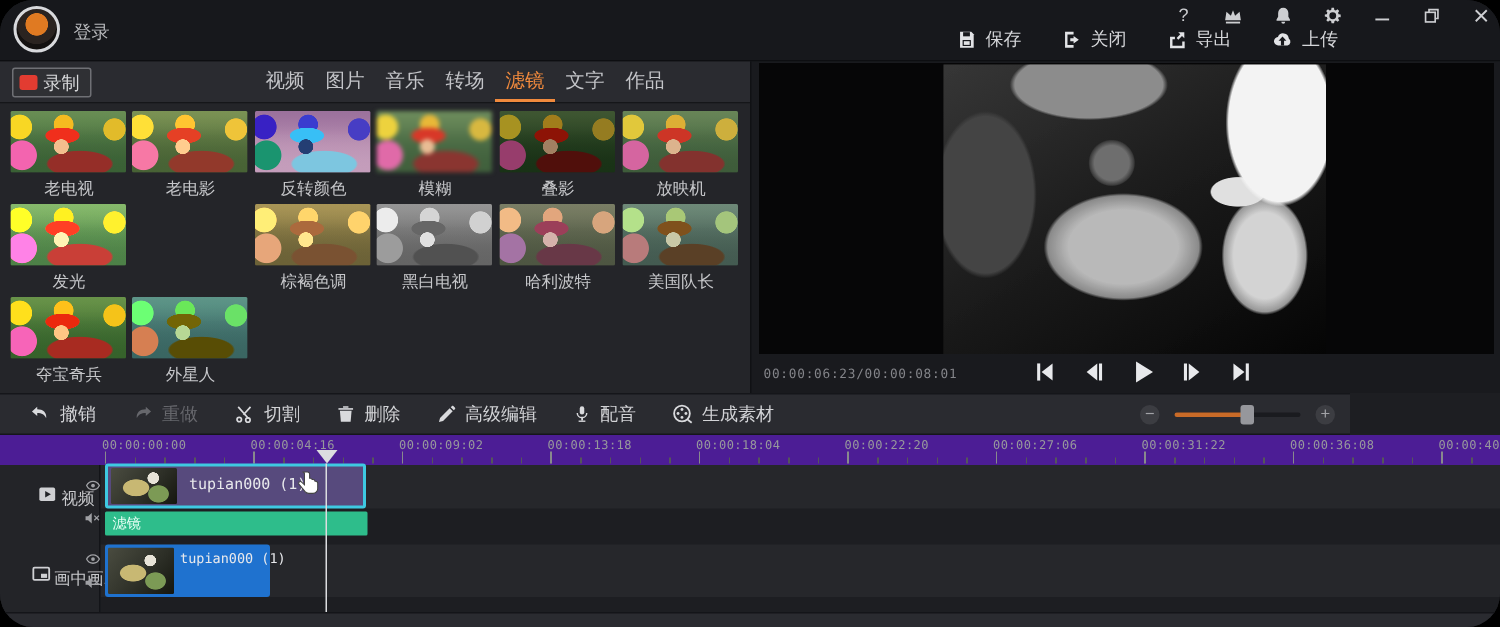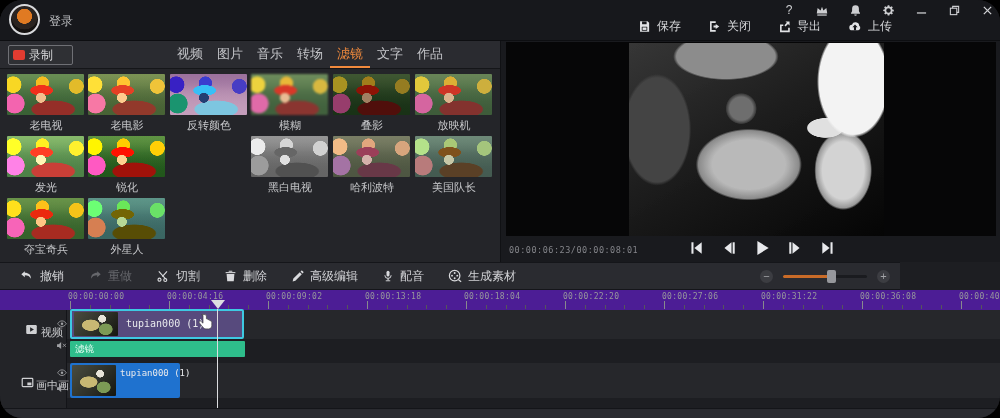--- a/index.html
+++ b/index.html
@@ -13,21 +13,21 @@
           border:2px solid #d8d9dc;background:radial-gradient(circle at 50% 38%,#e07a22 0 34%,#2a2320 36% 60%,#141110 62%);box-sizing:border-box;}
   .login{position:absolute;left:49px;top:13px;color:#b9babd;font-size:12px;cursor:pointer;}
   .winrow{position:absolute;right:6px;top:3px;display:flex;align-items:center;gap:19px;color:#cdced1;}
   .winrow .wi{width:14px;height:14px;display:flex;align-items:center;justify-content:center;font-size:12px;color:#cdced1;}
   .actrow{position:absolute;left:638px;top:18px;display:flex;gap:27px;align-items:flex-end;}
   .action{display:flex;align-items:center;gap:6px;color:#d6d7da;font-size:12px;cursor:pointer;}
   .action svg{color:#e2e3e6;}
 
   
   .tabbar{position:absolute;left:0;top:41px;width:500px;height:27px;background:#2a2b30;border-bottom:1px solid #151619;}
-  .recbtn{position:absolute;left:8px;top:4px;height:18px;padding:0 19px 0 4px;display:flex;align-items:center;gap:4px;
+  .recbtn{position:absolute;left:8px;top:4px;height:18px;padding:0 7px 0 4px;display:flex;align-items:center;gap:4px;
           border:1px solid #6f7075;border-radius:2px;background:#2f3034;color:#d8d9db;font-size:12px;}
   .recdot{width:12px;height:10px;border-radius:2px;background:#e23c31;}
   .tabs{position:absolute;left:170px;top:0;height:27px;display:flex;}
   .tab{width:40px;text-align:center;line-height:26px;font-size:13px;color:#c3c4c8;cursor:pointer;}
   .tab.active{color:#f18a3d;border-bottom:2px solid #f18a3d;box-sizing:border-box;}
   .fpanel{position:absolute;left:0;top:69px;width:500px;height:193px;background:#242529;}
   .fitem{position:absolute;width:78px;cursor:pointer;}
   .fimg{width:77px;height:41px;border-radius:1px;
     background:
       radial-gradient(circle 6px at 44% 58%, #e8bc94 0 80%, transparent 85%),
@@ -234,23 +234,23 @@
         <div class="flabel">叠影</div>
       </div>
     <div class="fitem" style="left:415px;top:5px">
         <div class="fimg" style="filter:brightness(.95)"></div>
         <div class="flabel">放映机</div>
       </div>
     <div class="fitem" style="left:7px;top:67px">
         <div class="fimg" style="filter:brightness(1.3) saturate(1.25) blur(.3px)"></div>
         <div class="flabel">发光</div>
       </div>
-    <div class="fitem" style="left:88px;top:67px">
-        <div class="fimg" style="filter:contrast(1.4) saturate(1.2)"></div>
-        <div class="flabel">锐化</div>
+    <div class="fitem" style="left:170px;top:67px">
+        <div class="fimg" style="filter:sepia(.85) saturate(1.7) contrast(1.05)"></div>
+        <div class="flabel">棕褐色调</div>
       </div>
     <div class="fitem" style="left:251px;top:67px">
         <div class="fimg" style="filter:grayscale(1) brightness(1.15)"></div>
         <div class="flabel">黑白电视</div>
       </div>
     <div class="fitem" style="left:333px;top:67px">
         <div class="fimg" style="filter:saturate(.55) hue-rotate(-25deg) brightness(.95)"></div>
         <div class="flabel">哈利波特</div>
       </div>
     <div class="fitem" style="left:415px;top:67px">

